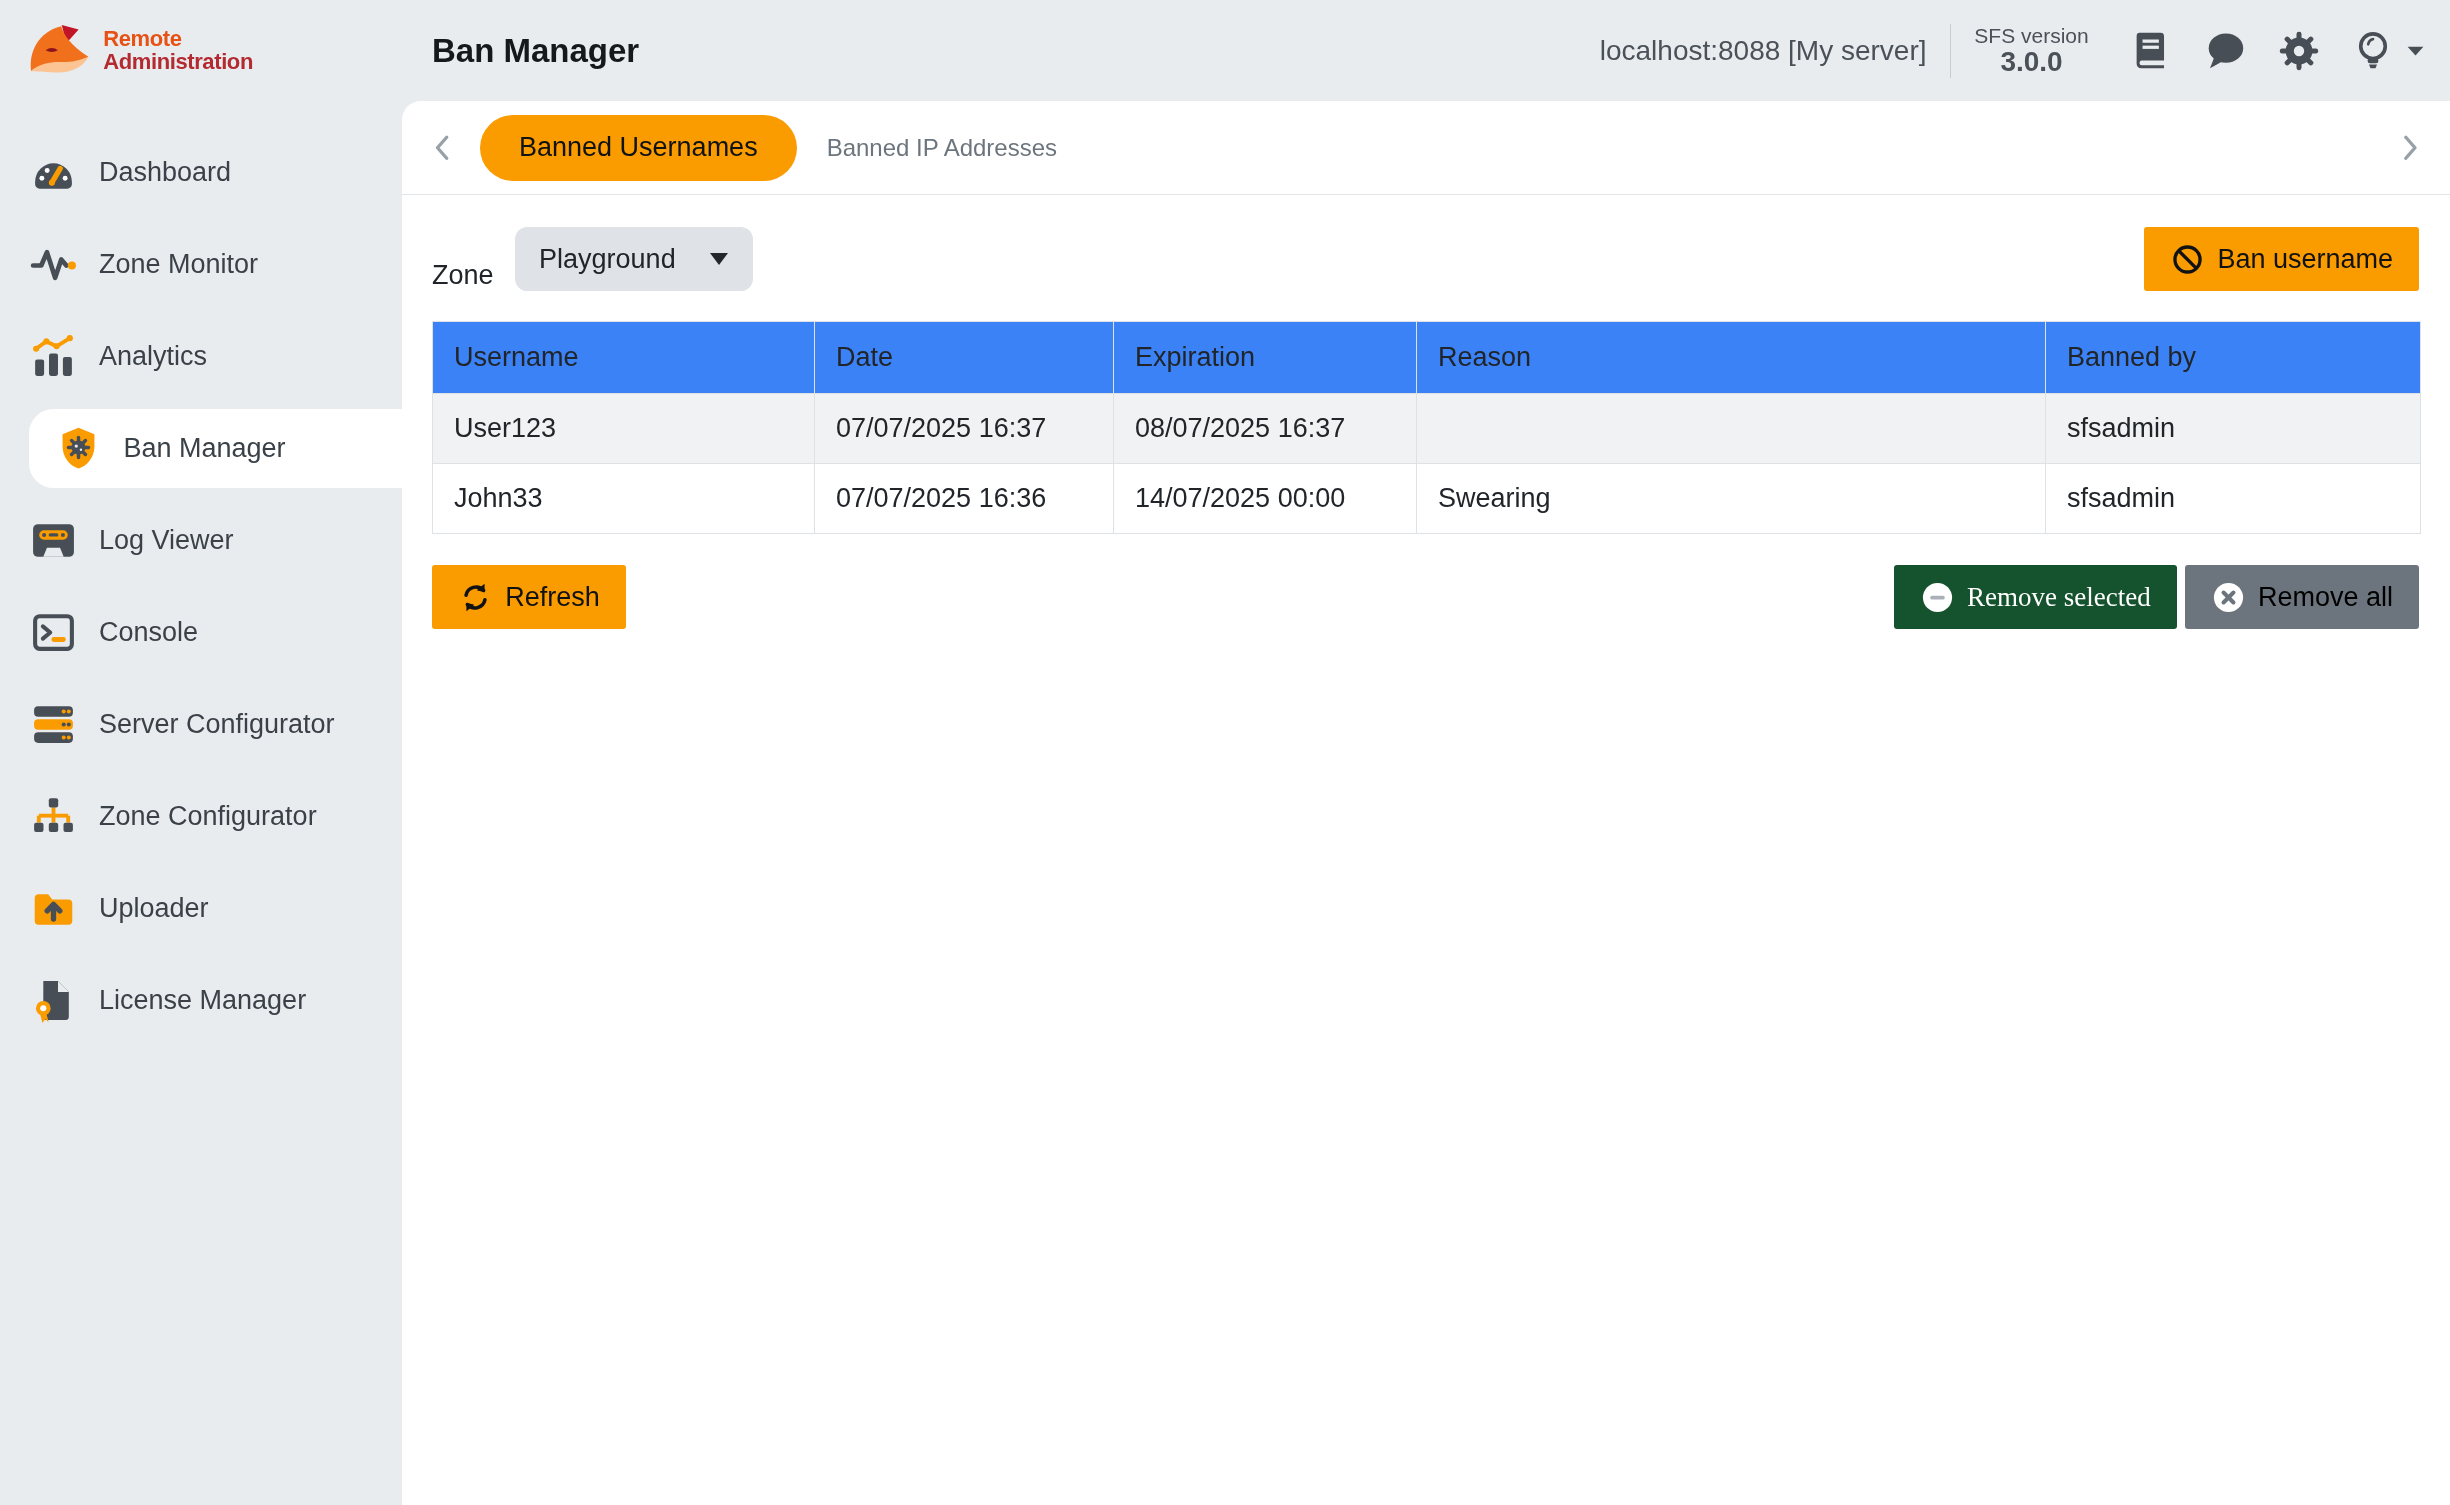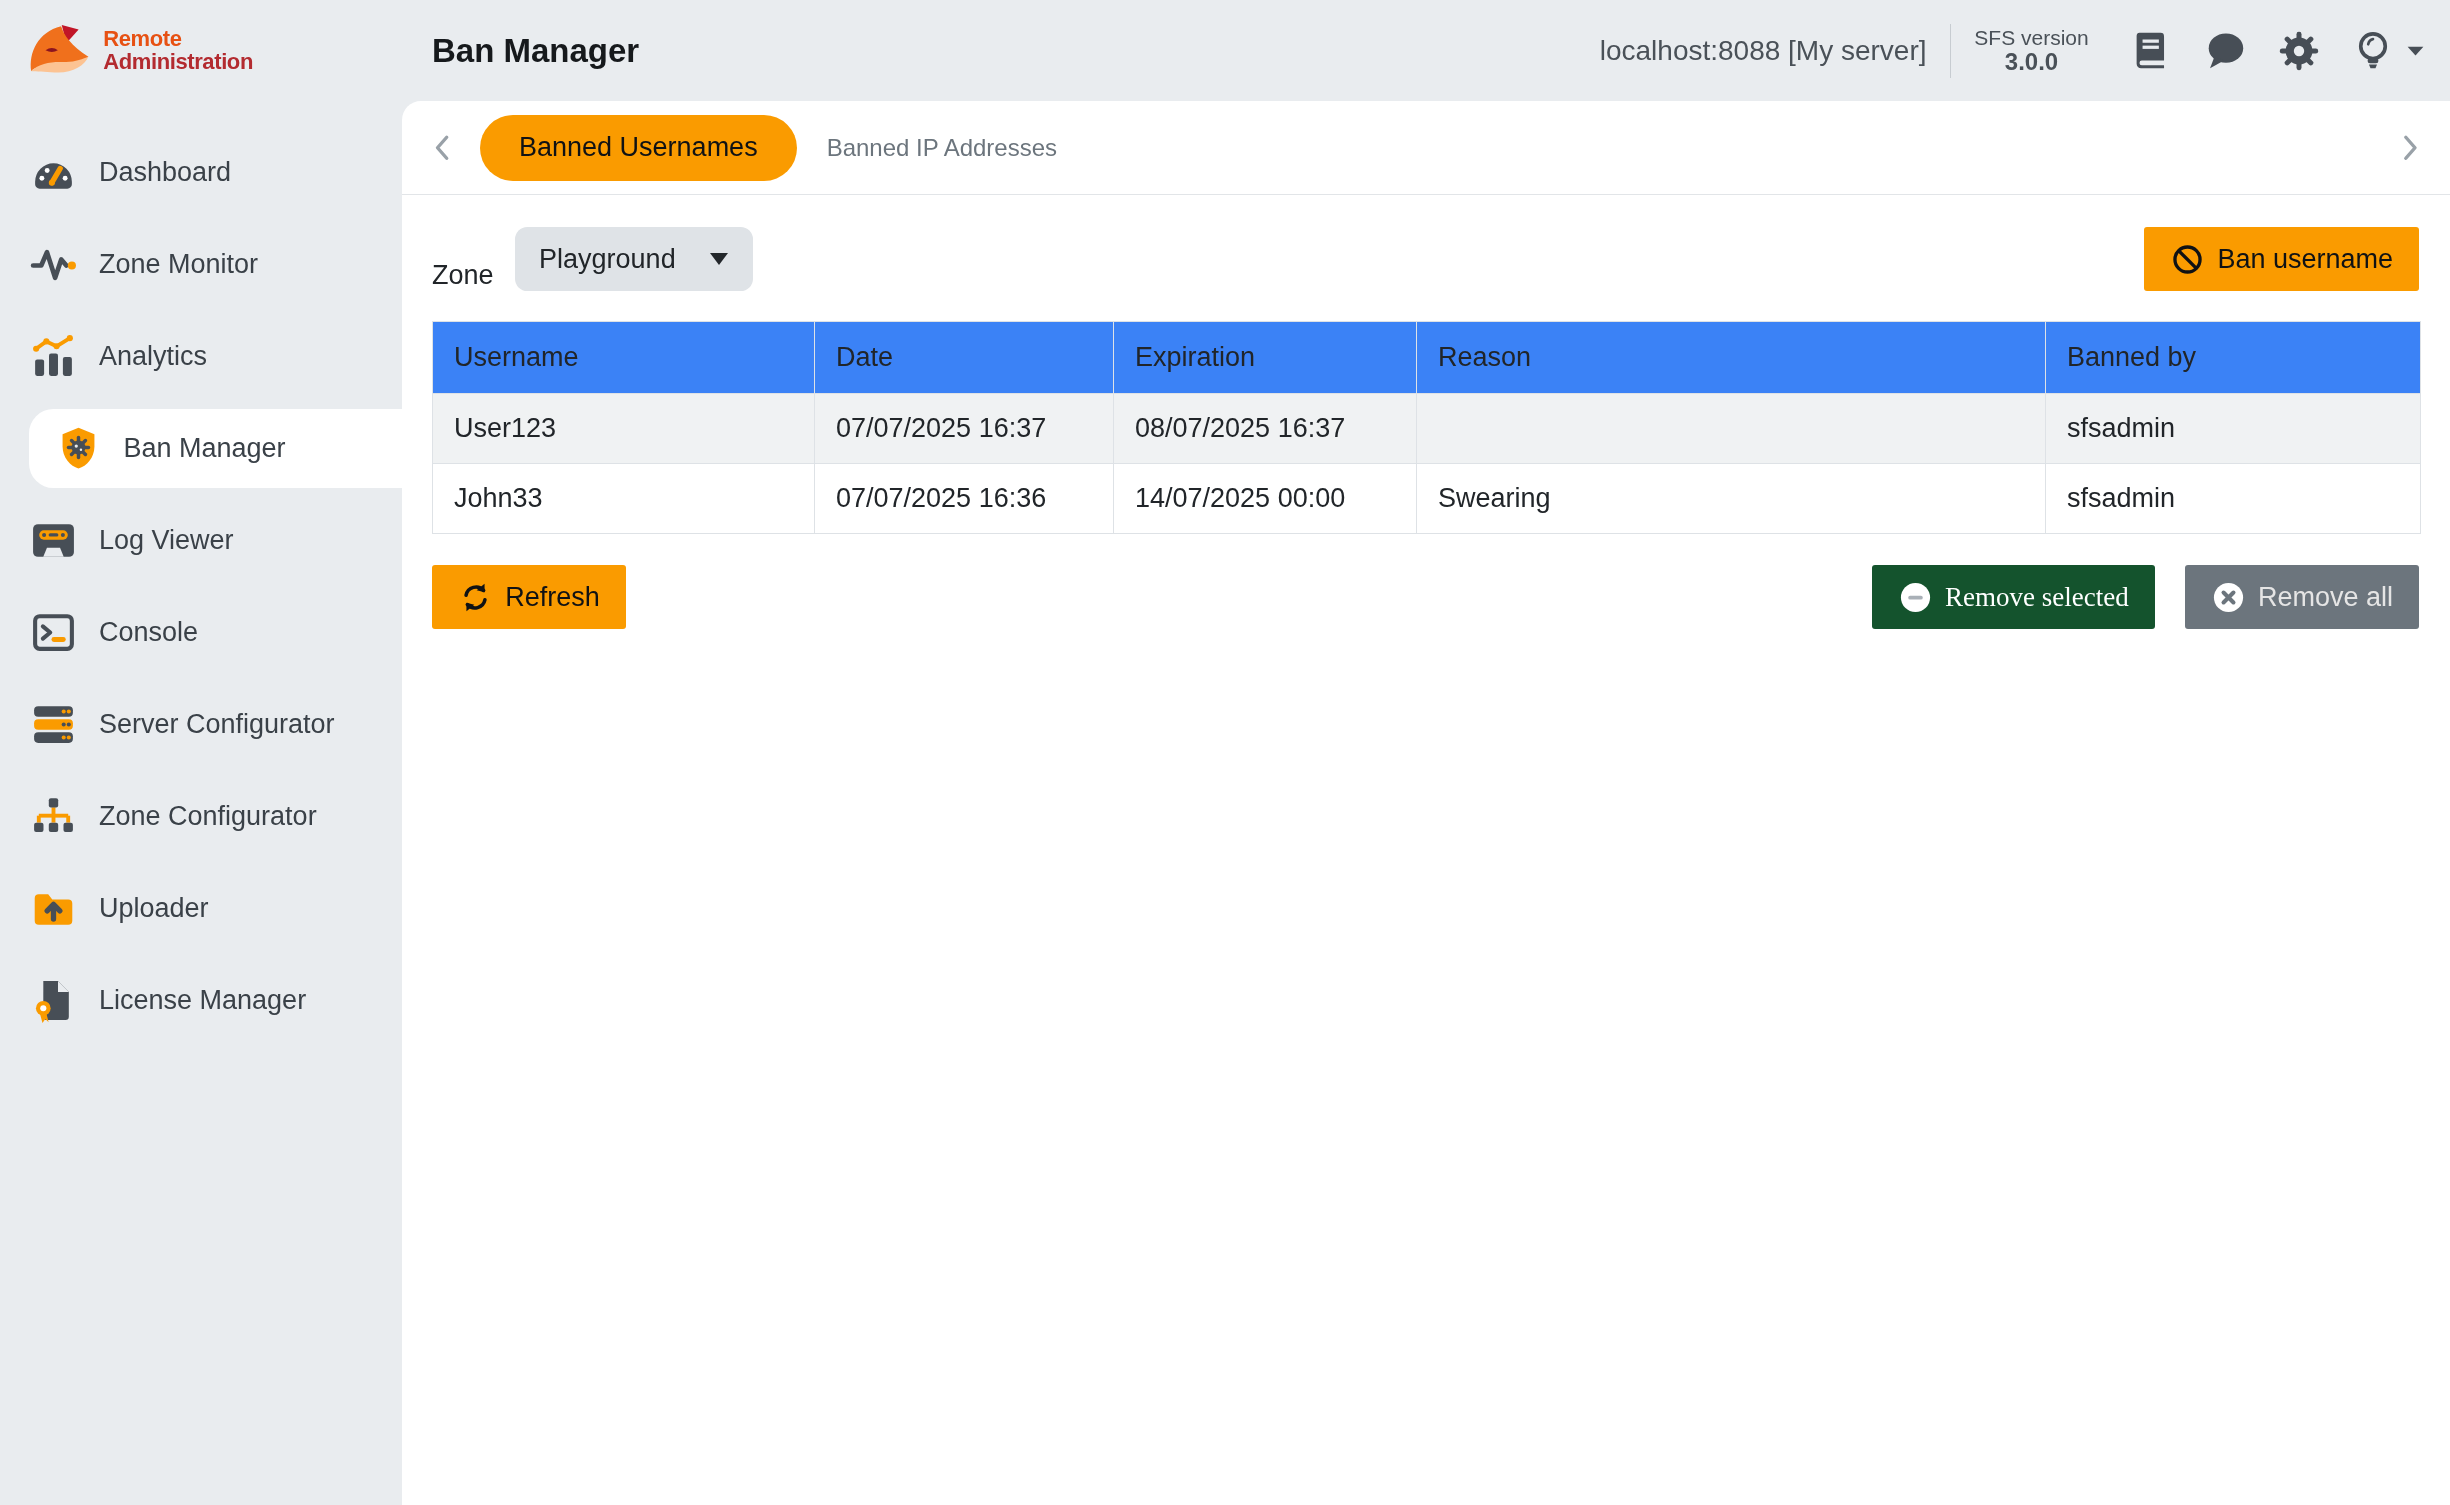--- a/index.html
+++ b/index.html
@@ -15,21 +15,21 @@
   .logo-line1 { color:#E75113; }
   .logo-line2 { color:#B32B30; }
 
   
   .topbar { grid-column:2; grid-row:1; display:flex; align-items:center; padding:0 24.5px 0 30px; }
   .page-title { font-size:33px; font-weight:bold; color:#16191C; margin-right:auto; }
   .server-text { font-size:28px; color:#4A5158; }
   .v-divider { width:1.8px; height:54px; background:#C7CCD1; margin:0 23px; }
   .version-block { text-align:center; color:#4A5158; line-height:1.1; margin-right:39px; }
   .version-label { font-size:21px; }
-  .version-num { font-size:24px; font-weight:bold; }
+  .version-num { font-size:28px; font-weight:bold; }
   .top-icons { display:flex; align-items:center; gap:28px; }
   .top-icon { width:46px; height:46px; cursor:pointer; }
   .bulb-group { display:flex; align-items:center; gap:8.8px; cursor:pointer; }
 
   
   .sidenav { grid-column:1; grid-row:2; padding-top:31.5px; }
   .nav-item { display:flex; align-items:center; height:79px; margin-bottom:13px; padding-left:29px; cursor:pointer; }
   .nav-item.active { margin-left:29px; padding-left:24.5px; background:#FFFFFF; border-radius:24.5px 0 0 24.5px; }
   .nav-icon { width:49px; height:49px; flex:0 0 49px; }
   .nav-label { margin-left:21px; font-size:27px; color:#3A4148; }
@@ -61,21 +61,21 @@
   
   table.ban-table { margin-top:30px; width:1988px; border-collapse:collapse; table-layout:fixed; font-size:27px; }
   .ban-table th, .ban-table td { border:0.9px solid #DEE2E6; text-align:left; padding:0 0 0 21px; font-weight:normal; }
   .ban-table th { height:72px; background:#3b82f6; color:#212529; }
   .ban-table td { height:70px; background:#FFFFFF; }
   .ban-table tr.striped td { background:#F0F2F3; }
 
   
   .actions-row { margin-top:31px; display:flex; align-items:center; }
   .btn-gray-light { background:#14532d; color:#FFFFFF; margin-left:auto;font-family:Liberation Serif, serif; }
-  .btn-gray-dark { background:#6C757D; color:#e5e5e5; margin-left:30px; }
+  .btn-gray-dark { background:#6C757D; color:#000000; margin-left:8px; }
 </style>
 </head>
 <body>
 
 <div class="app">
 
   <div class="logo-cell">
     <svg width="65" height="60" viewBox="0 0 100 90">
       <path d="M55,5 L81,12 L62,33 Z" fill="#C11527"></path>
       <path d="M8,76 C4,48 18,16 54,7 C58,20 70,38 96,54 C80,66 55,70 38,68 C24,67 14,70 8,76 Z" fill="#F0701C"></path>

